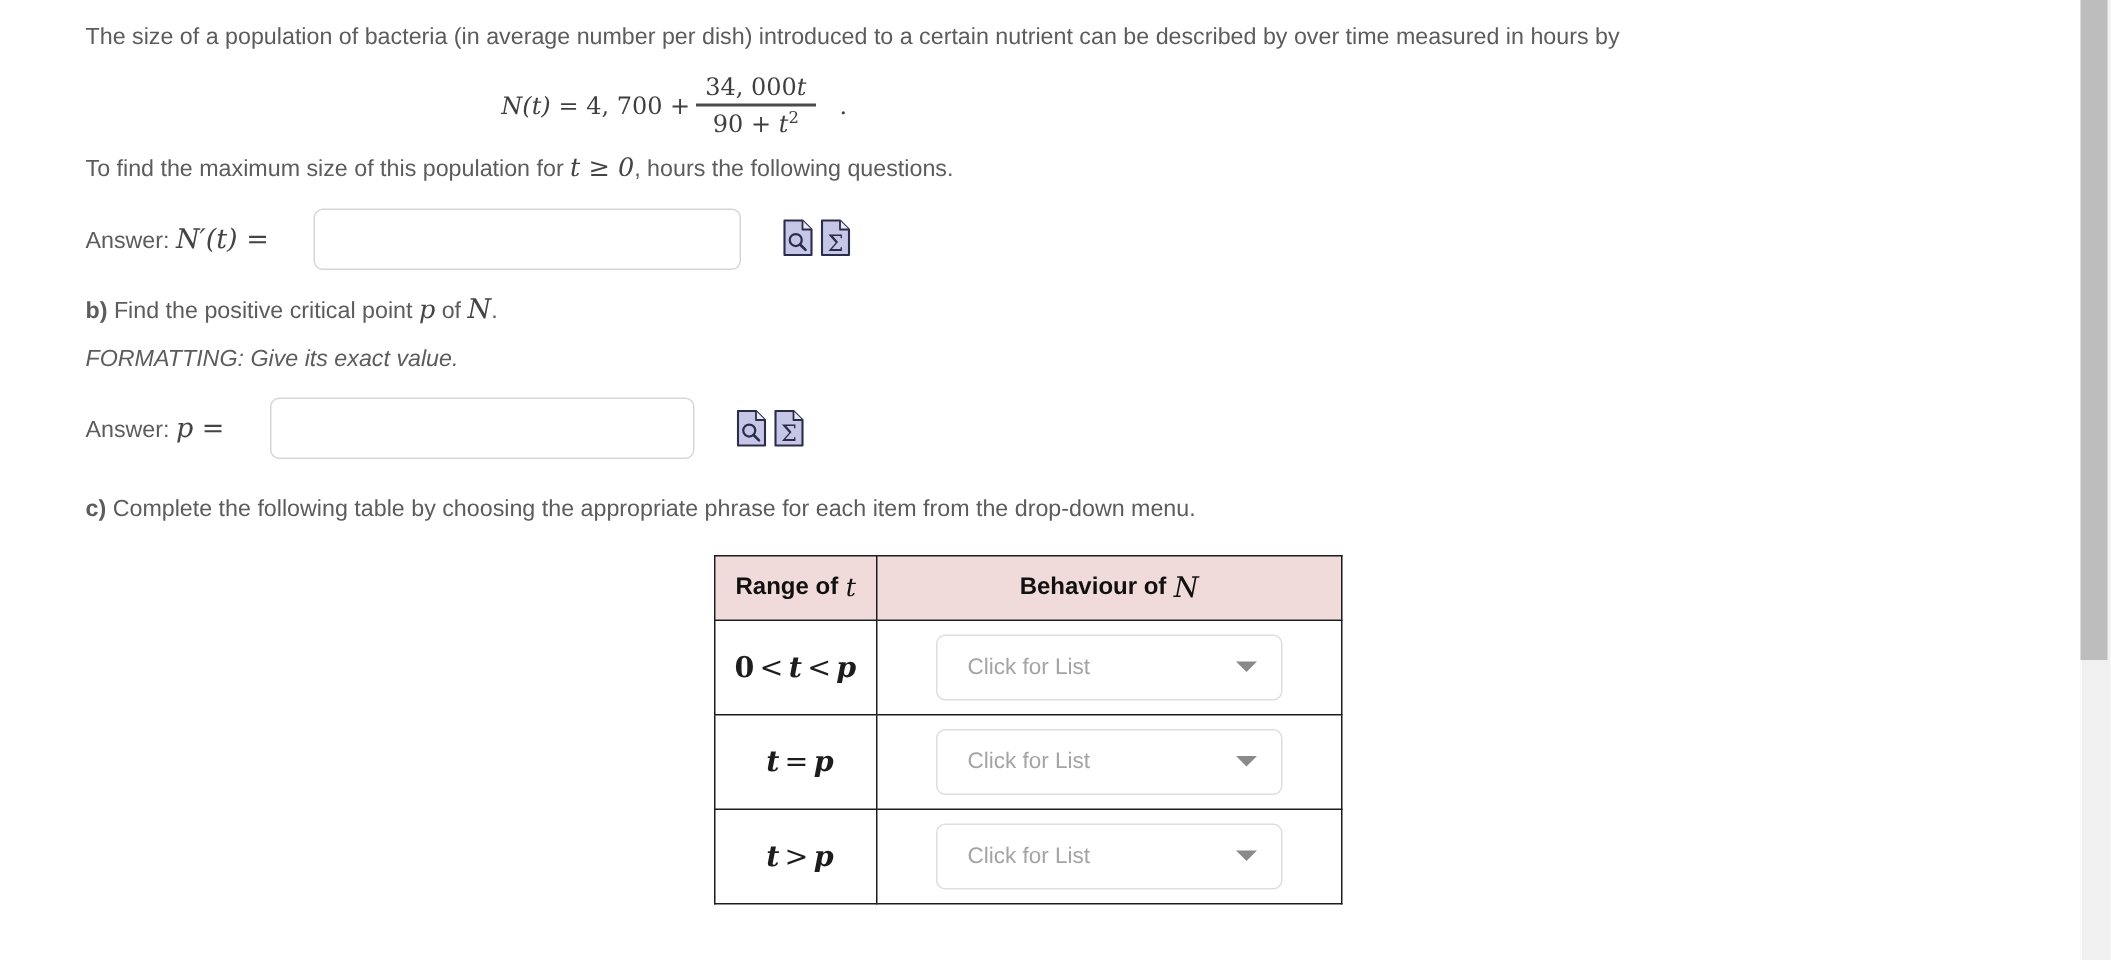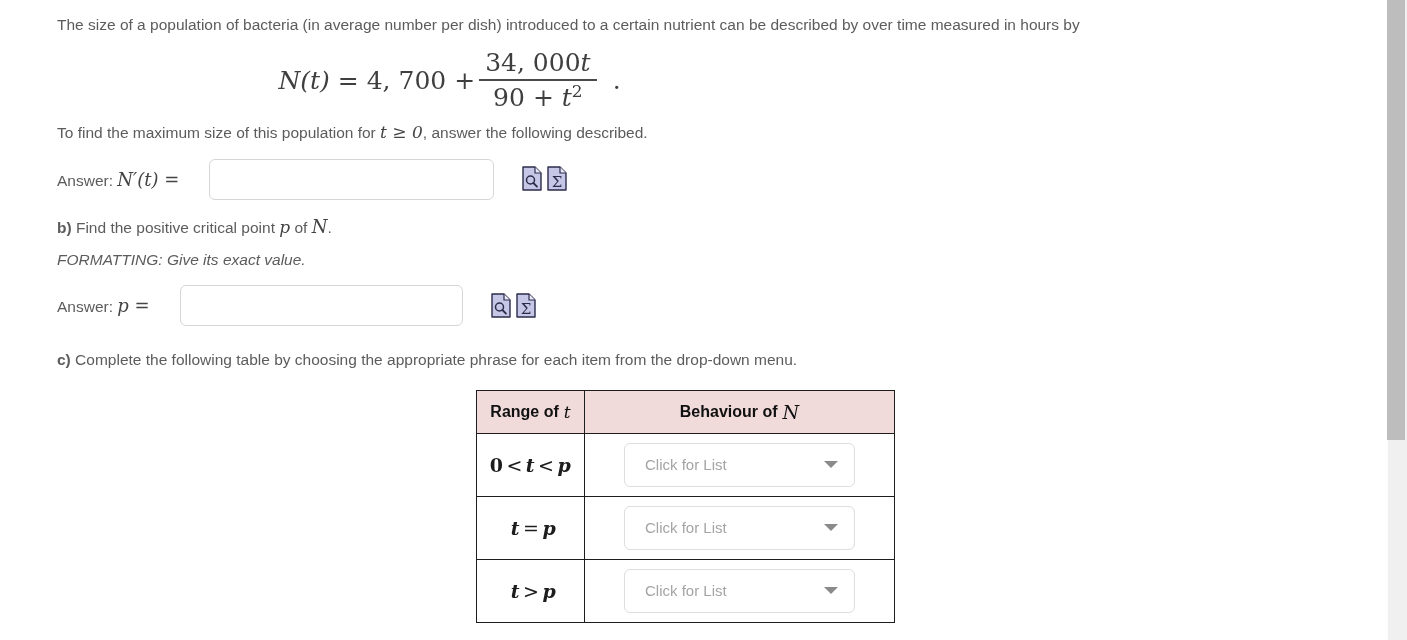--- a/index.html
+++ b/index.html
@@ -48,21 +48,21 @@
     margin: 12px 0 6px 0;
     display: flex;
     justify-content: center;
     padding-right: 545px;
   }
   .equation {
     display: flex;
     align-items: center;
     font-family: "DejaVu Serif", "Liberation Serif", serif;
     color: #3f3f3f;
-    font-size: 25px;
+    font-size: 16px;
   }
   .eq-lhs { font-style: italic; white-space: pre; }
   .eq-num-upright { font-style: normal; }
   .frac {
     display: inline-flex;
     flex-direction: column;
     align-items: center;
     margin: 0 4px;
     vertical-align: middle;
   }
@@ -240,21 +240,21 @@
         <span class="frac">
           <span class="numer"><span>34, 000</span><span class="ital">t</span></span>
           <span class="bar"></span>
           <span class="denom"><span>90</span>&nbsp;<span>+</span>&nbsp;<span class="ital">t</span><sup class="exp">2</sup></span>
         </span>
         <span class="eq-period">.</span>
       </div>
     </div>
 
     <div class="ptext line-sub">
-      <span>To find the maximum size of this population for </span><span class="mathserif" style="font-size:17px;">t ≥ 0</span><span>, answer the following described.</span>
+      <span>To find the maximum size of this population for </span><span class="mathserif" style="font-size:17px;">t ≥ 0</span><span>, hours the following questions.</span>
     </div>
 
 
     <div class="answer-row">
       <span class="answer-label"><span>Answer: </span><span class="mathserif">N′(t) =</span></span>
       <input class="ansbox ansbox-a" type="text" placeholder="" style="">
       <span class="icon-group">
         <span title="preview">
           <svg class="doc-icon" viewBox="0 0 22 26" xmlns="http://www.w3.org/2000/svg">
             <path d="M2 1 H14 L20 7 V24 H2 Z" fill="#c6c6e6" stroke="#2b2b4a" stroke-width="1.4" stroke-linejoin="round"></path>

